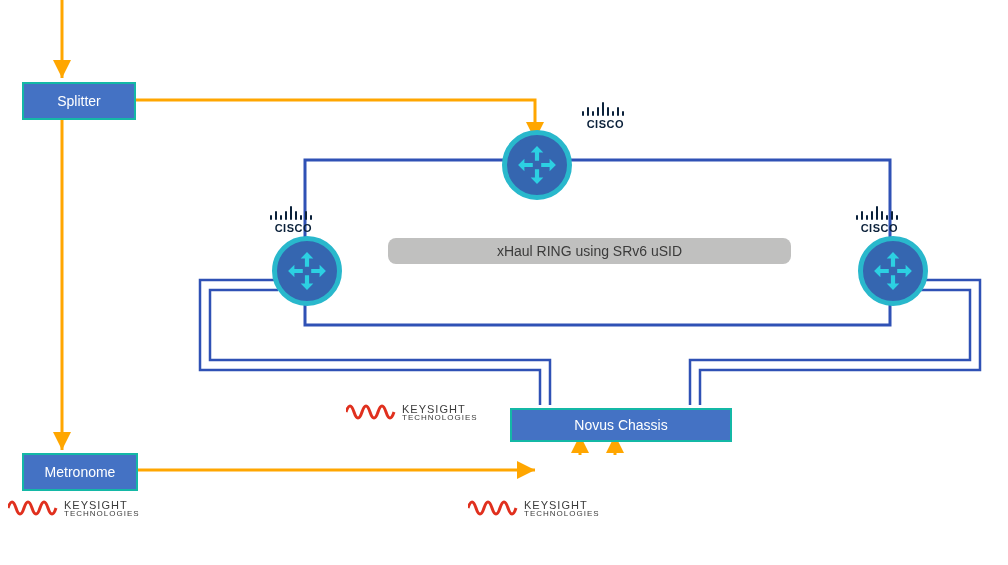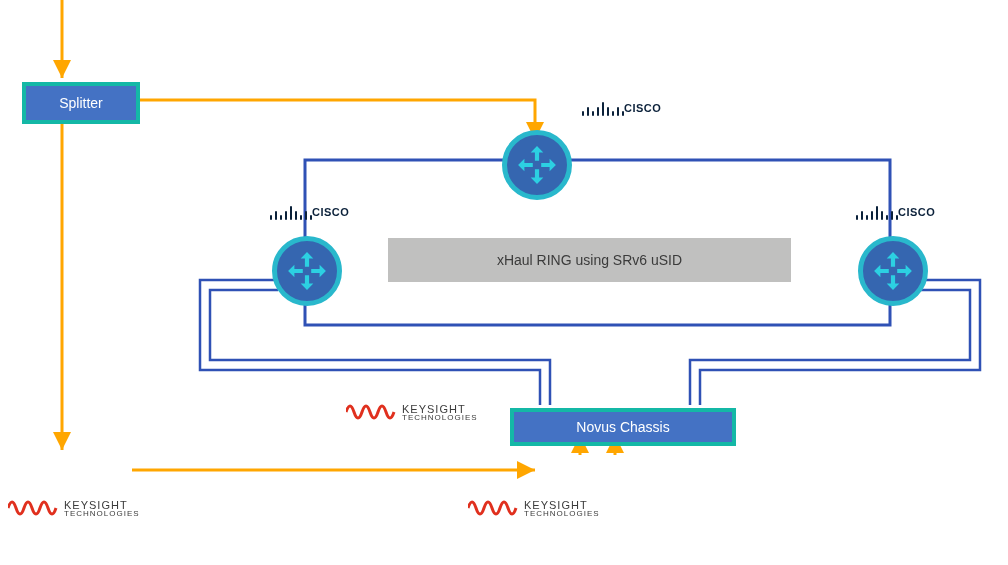--- a/index.html
+++ b/index.html
@@ -18,21 +18,21 @@
     height: 565px;
   }
   .box {
     position: absolute;
     background: #4472c4;
     color: #ffffff;
     font-size: 14px;
     display: flex;
     align-items: center;
     justify-content: center;
-    border: 4px solid #14b8a6;
+    border: 2px solid #14b8a6;
   }
   .label-box {
     position: absolute;
     background: #c0c0bf;
     color: #3b3b3b;
     font-size: 14px;
     display: flex;
     align-items: center;
     justify-content: center;
   }
@@ -44,22 +44,22 @@
     border: 5px solid #29b8cc;
     background: #3566b0;
     display: flex;
     align-items: center;
     justify-content: center;
   }
   .router svg { width: 42px; height: 42px; }
   .cisco-logo {
     position: absolute;
     display: flex;
-    flex-direction: row;
-    align-items: flex-start;
+    flex-direction: column;
+    align-items: flex-end;
   }
   .cisco-bars {
     display: flex;
     align-items: flex-end;
     gap: 3px;
     height: 16px;
   }
   .cisco-bars span {
     width: 2px;
     background: #0b213a;
@@ -125,27 +125,30 @@
   <line x1="132" y1="470" x2="535" y2="470" stroke="#ffa600" stroke-width="3" marker-end="url(#arrowhead)"></line>
 
   <line x1="580" y1="455" x2="580" y2="435" stroke="#ffa600" stroke-width="3" marker-end="url(#arrowhead)"></line>
   <line x1="615" y1="455" x2="615" y2="435" stroke="#ffa600" stroke-width="3" marker-end="url(#arrowhead)"></line>
 </svg>
 
 <div class="box" style="left:22px; top:82px; width:110px; height:34px;">
   <span>Splitter</span>
 </div>
 
+<div class="box" style="left:22px; top:453px; width:112px; height:34px;">
+  <span>Metronome</span>
+</div>
 
 <div class="box" style="left:510px; top:402px; width:218px; height:30px;margin-top:6px;">
   <span>Novus Chassis</span>
 </div>
 
 
-<div class="label-box" style="left:388px; top:238px; width:403px; height:44px;">
+<div class="label-box" style="left:388px; top:238px; width:403px; height:26px;border-radius:8px;">
   <span>xHaul RING using SRv6 uSID</span>
 </div>
 
 <div class="router" style="left:272px; top:236px;">
   <svg viewBox="0 0 40 40">
     <path d="M20 2 l6 6 h-4 v8 h-4 v-8 h-4 z" fill="#2cd0e2"></path>
     <path d="M20 38 l-6 -6 h4 v-8 h4 v8 h4 z" fill="#2cd0e2"></path>
     <path d="M2 20 l6 -6 v4 h8 v4 h-8 v4 z" fill="#2cd0e2"></path>
     <path d="M38 20 l-6 6 v-4 h-8 v-4 h8 v-4 z" fill="#2cd0e2"></path>
   </svg>

